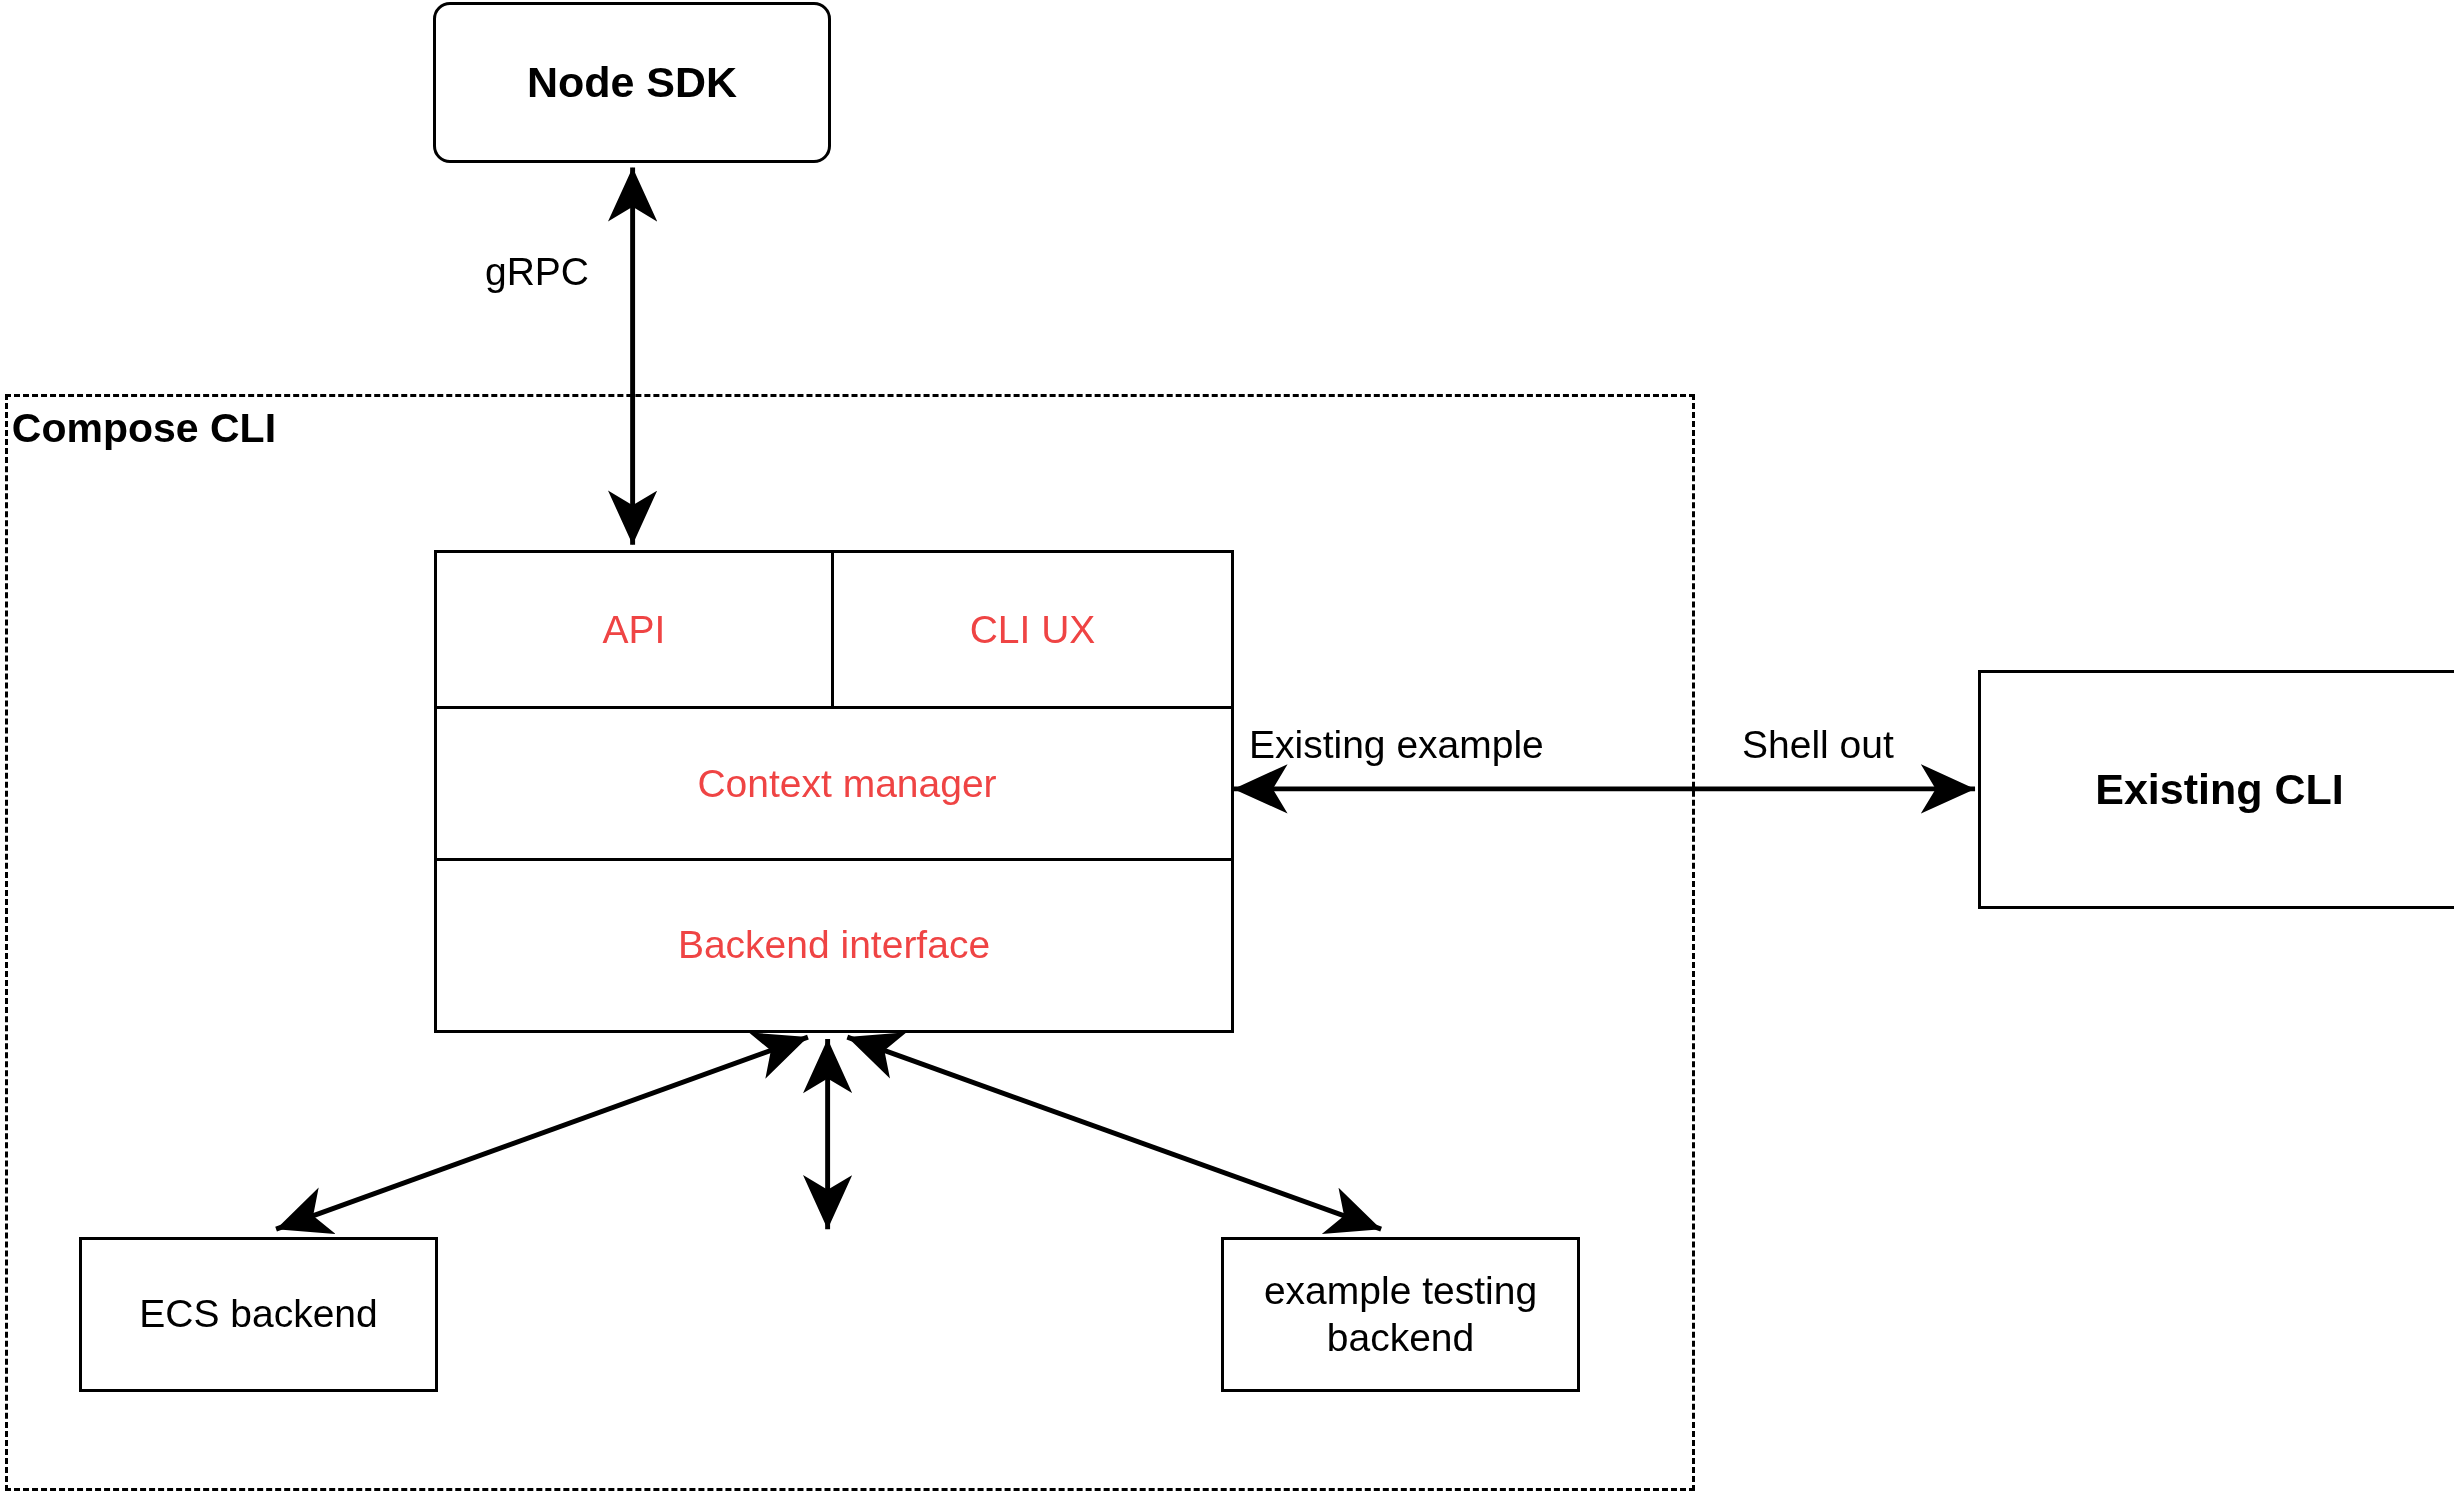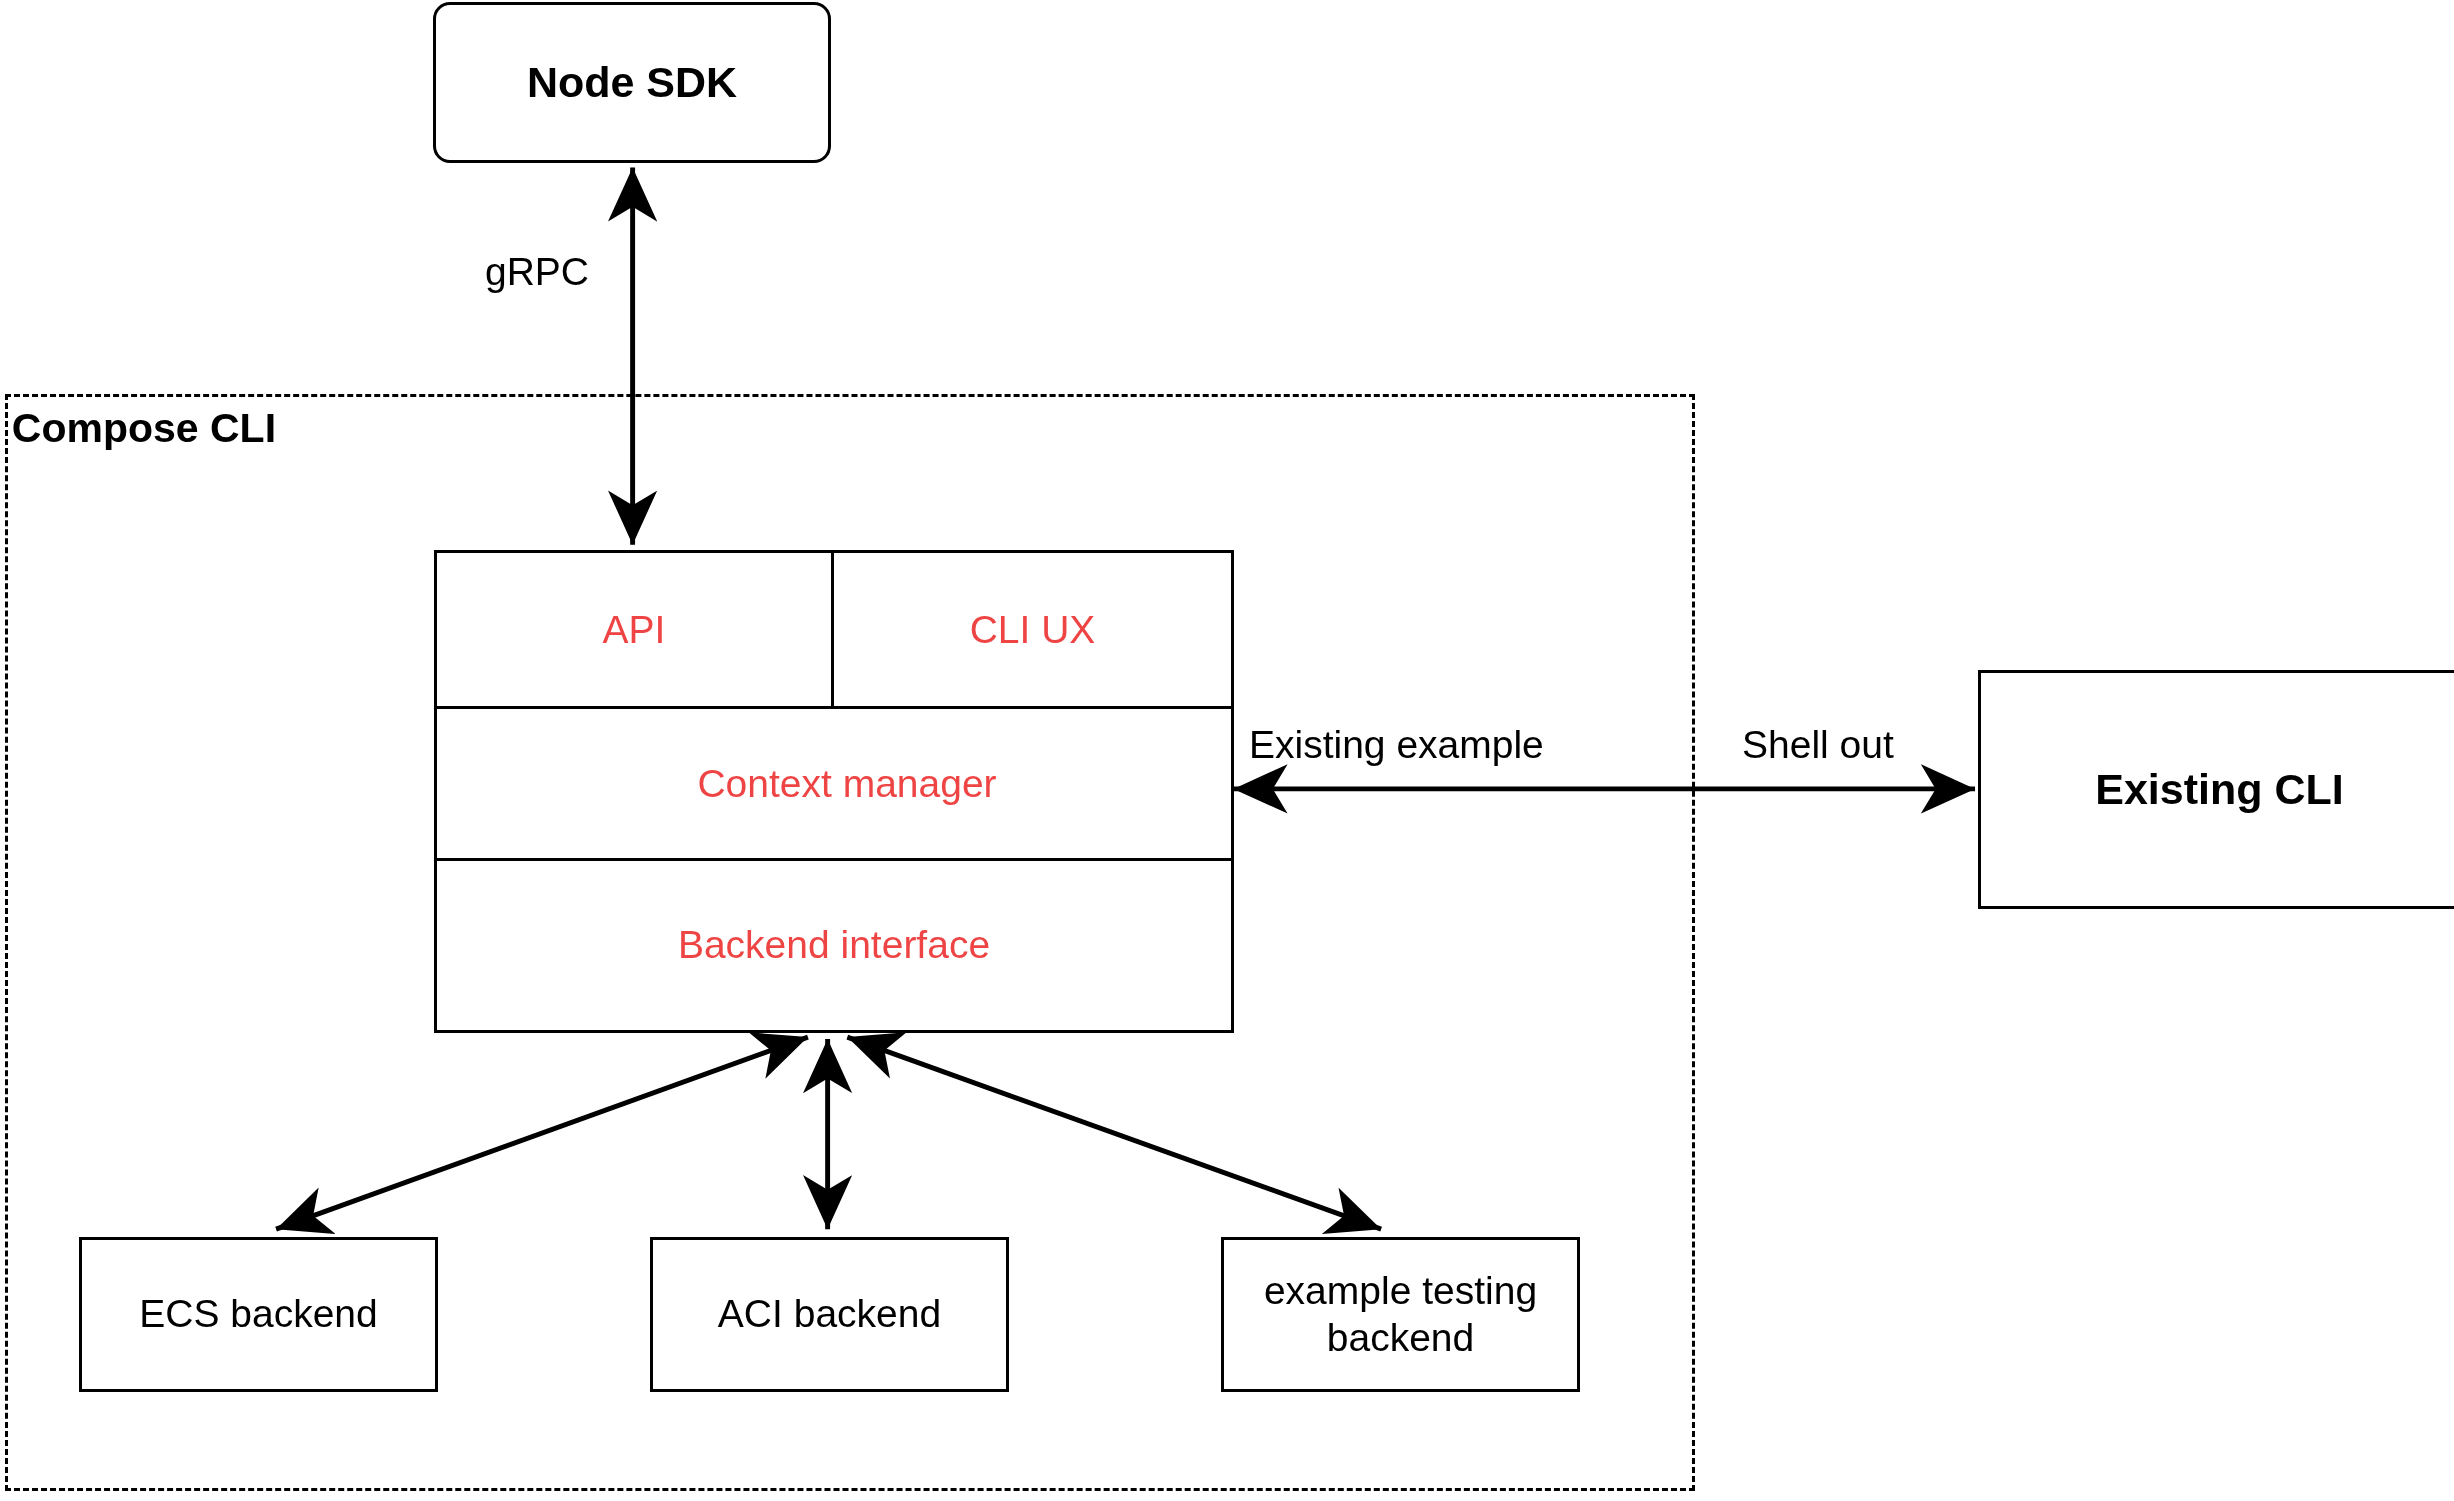--- a/index.html
+++ b/index.html
@@ -150,23 +150,20 @@
       <div class="stack-cell" style="width:100%;">
         <span>Backend interface</span>
       </div>
     </div>
   </div>
 
   <div class="node thin" style="left:79px; top:1237px; width:359px; height:155px; font-size:39px;">
     <span>ECS backend</span>
   </div>
 
-  <div class="node thin" style="left:650px; top:1237px; width:359px; height:155px; font-size:39px;">
-    <span>ACI backend</span>
-  </div>
 
   <div class="node thin" style="left:1221px; top:1237px; width:359px; height:155px; font-size:39px;">
     <div>
       <div>example testing</div>
       <div>backend</div>
     </div>
   </div>
 
 </div>
 

